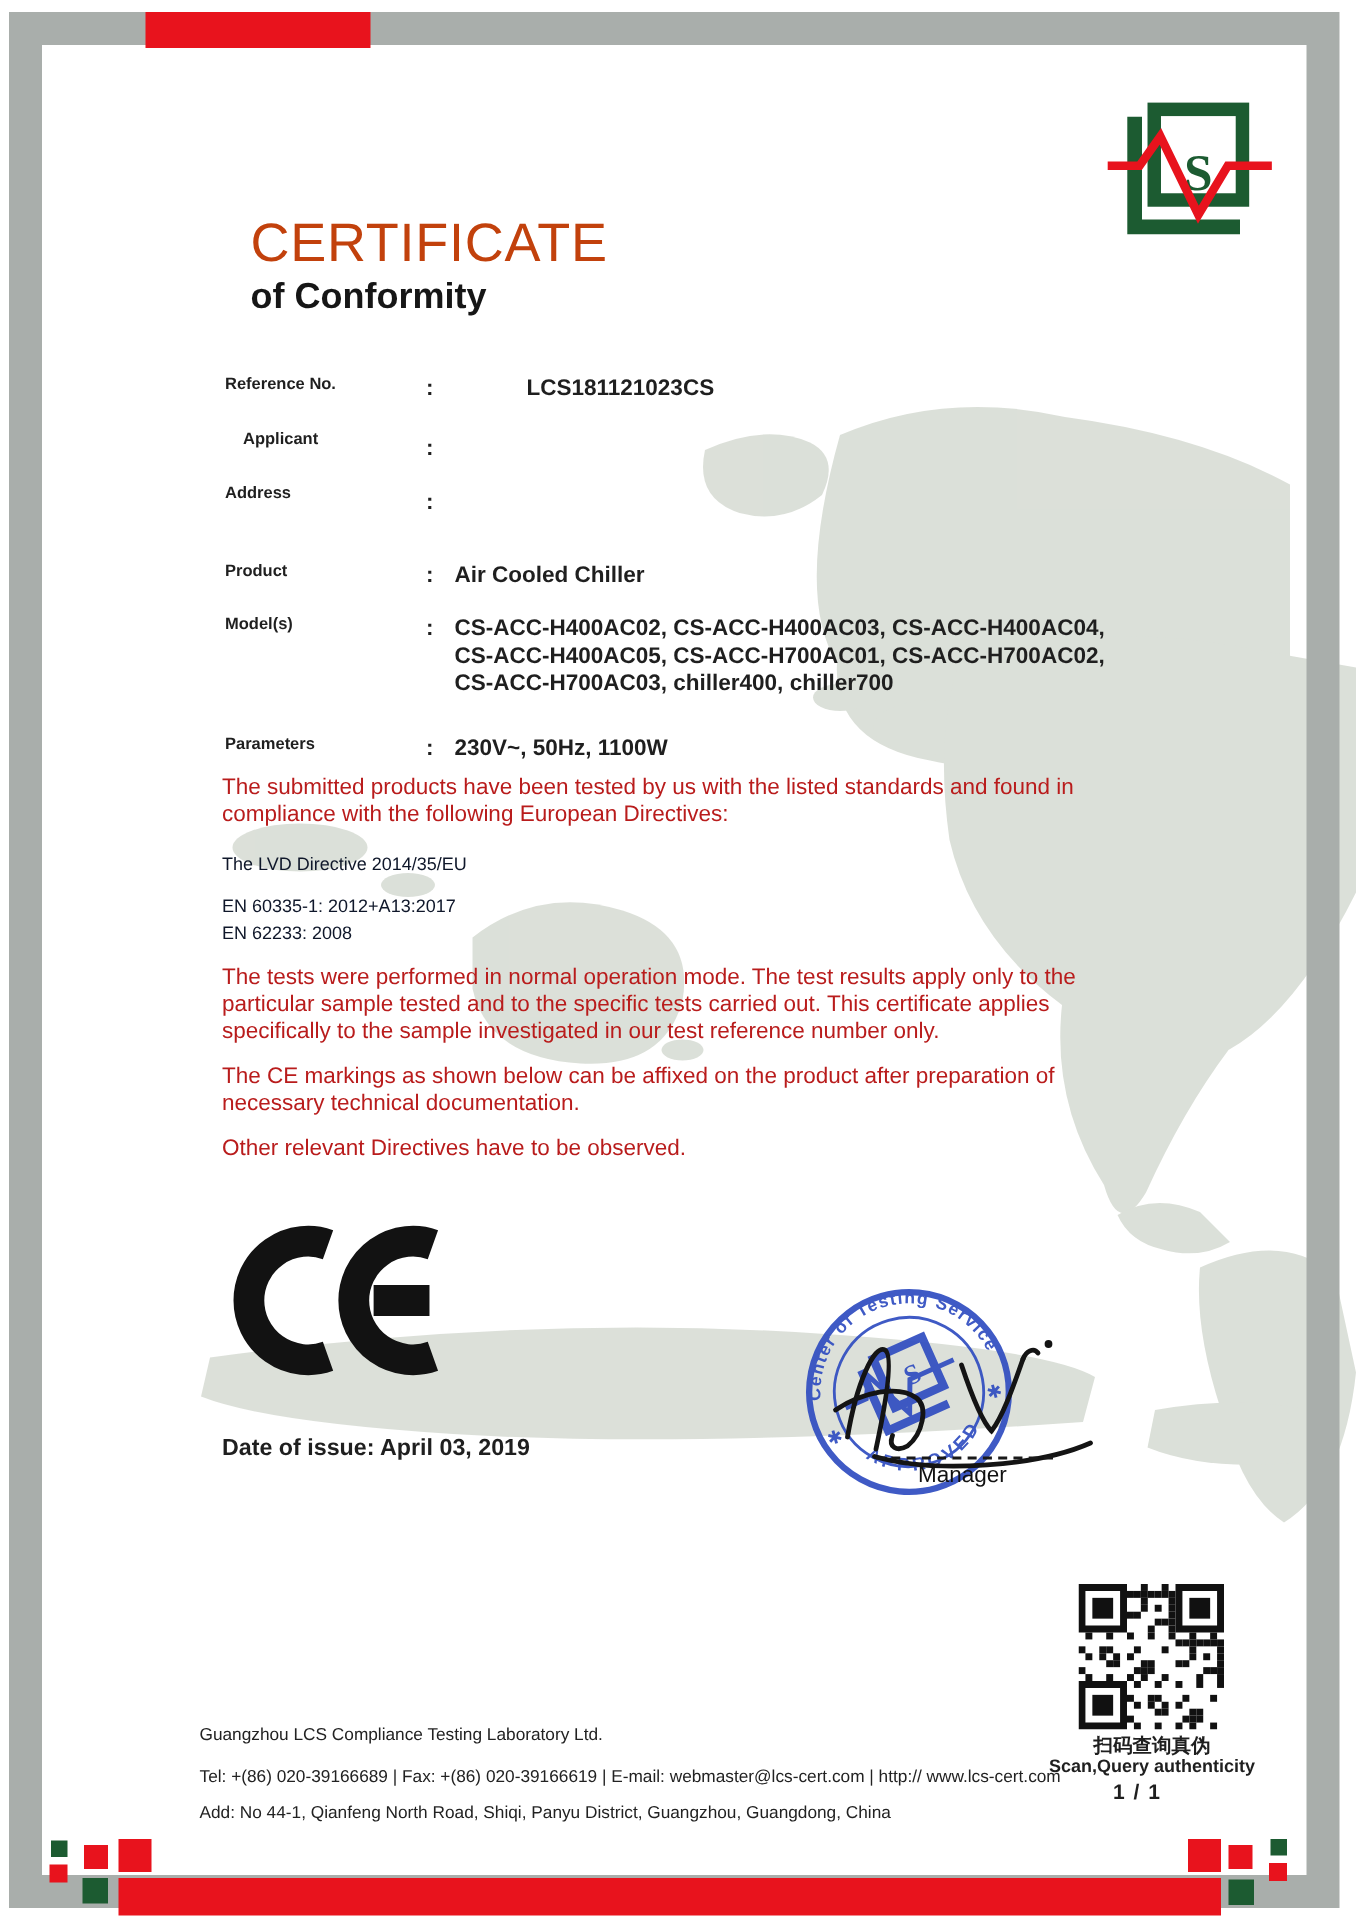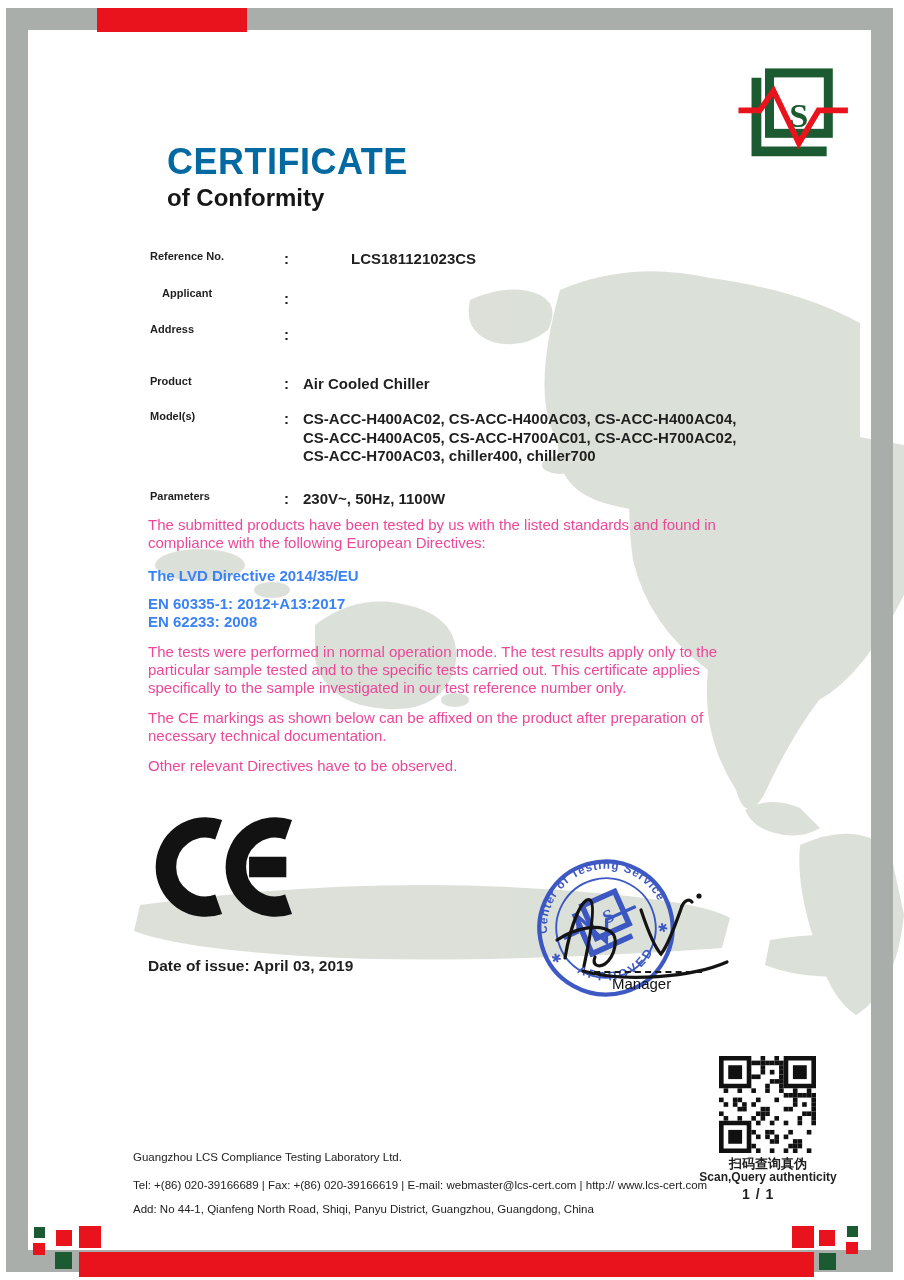--- a/index.html
+++ b/index.html
@@ -3,27 +3,27 @@
 <meta charset="utf-8">
 <style>
   html,body{margin:0;padding:0;background:#ffffff;}
   #page{position:relative;width:904px;height:1280px;background:#ffffff;overflow:hidden;
         font-family:"Liberation Sans", sans-serif;color:#1f1f1f;}
   .abs{position:absolute;}
   #frame{left:6px;top:8px;width:887px;height:1264px;border:22px solid #a9aeab;box-sizing:border-box;z-index:1;}
   .deco{z-index:3;}
   #map{left:0;top:0;z-index:0;}
   .content{z-index:4;}
-  .title1{font-size:36px;font-weight:bold;letter-spacing:.5px;color:#0369a1;}
+  .title1{font-size:36px;font-weight:normal;letter-spacing:.5px;color:#c2410c;}
   .title2{font-size:24px;font-weight:bold;color:#161616;margin-top:1px;}
   .lbl{font-size:11px;font-weight:bold;}
   .colon{font-size:15px;font-weight:bold;}
   .val{font-size:15px;font-weight:bold;line-height:18.5px;}
-  .para{font-size:15px;line-height:18px;color:#ec4899;}
-  .bpara{font-size:15px;font-weight:bold;line-height:18px;color:#3b82f6;}
+  .para{font-size:15px;line-height:18px;color:#b91c1c;}
+  .bpara{font-size:12px;font-weight:normal;line-height:18px;color:#0f172a;}
   .foot{font-size:11.5px;color:#222;line-height:13px;}
   .qr-zh{font-size:13px;font-weight:bold;text-align:center;}
   .qr-en{font-size:12px;font-weight:bold;text-align:center;}
   .pageno{font-size:14px;font-weight:bold;letter-spacing:1px;}
   .manager{font-size:15px;color:#111;}
   .dotline{border-top:2px dashed #191919;}
 </style>
 </head>
 <body>
 

